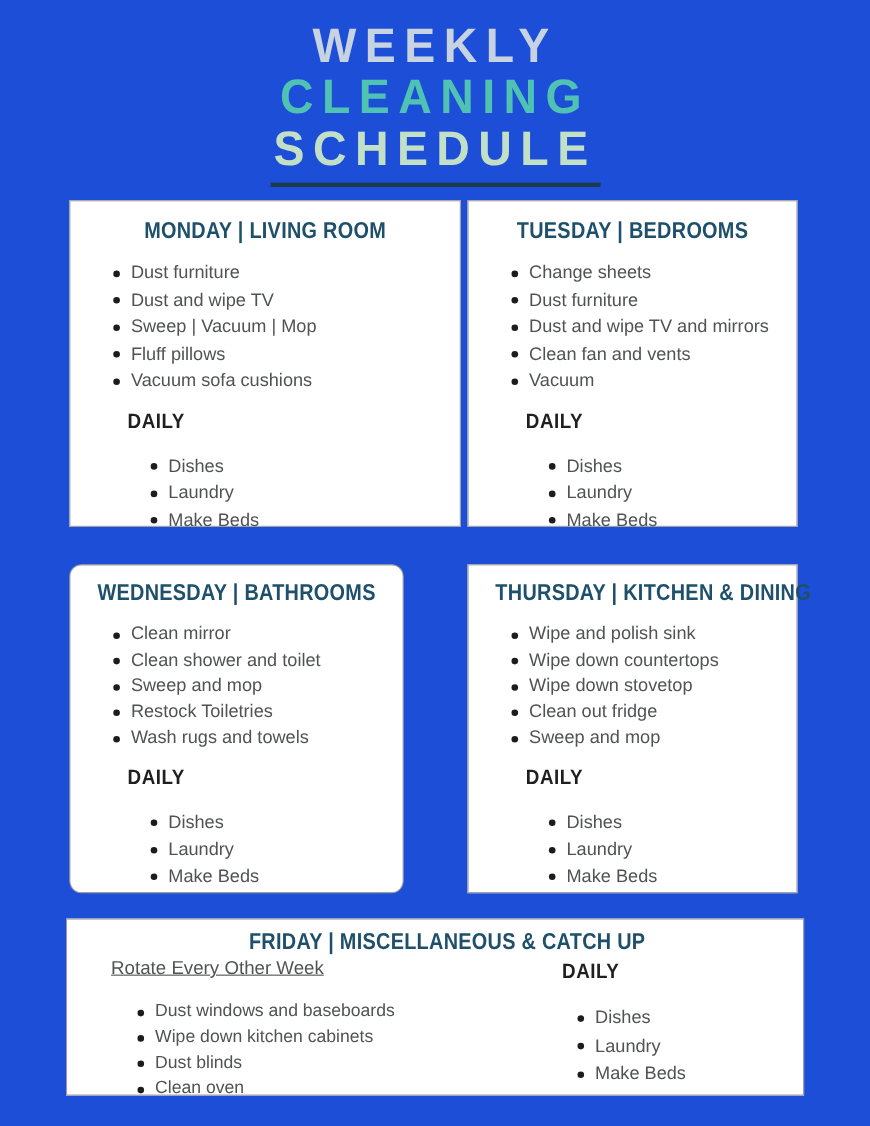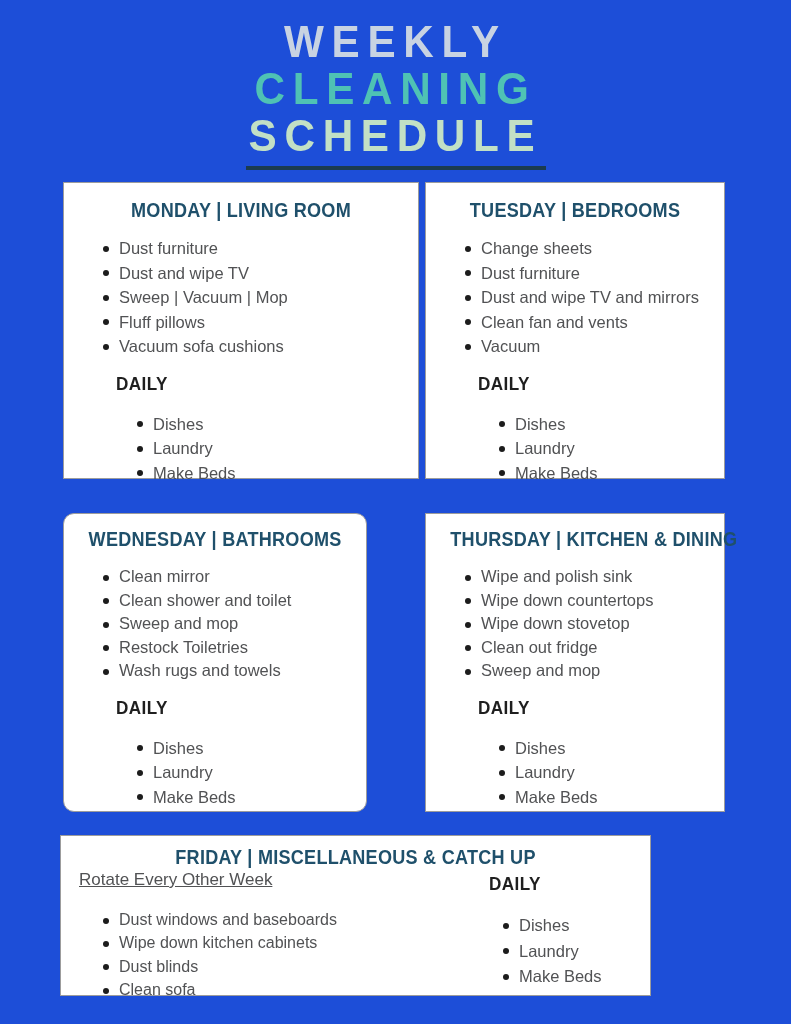--- a/index.html
+++ b/index.html
@@ -26,21 +26,21 @@
 
   
   .card{
     position:absolute; box-sizing:border-box;
     border:1.5px solid var(--card-border); background:#fff;
   }
   .card-monday   {left:63px;  top:182px; width:356px; height:297px;}
   .card-tuesday  {left:425px; top:182px; width:300px; height:297px;}
   .card-wednesday{left:63px;  top:513px; width:304px; height:299px;border-radius:11px;}
   .card-thursday {left:425px; top:513px; width:300px; height:299px;}
-  .card-friday   {left:60px;  top:835px; width:591px; height:161px;}
+  .card-friday   {left:60px;  top:835px; width:671px; height:161px;padding-left:22px;}
 
   .day-heading{
     text-align:center; margin:15px 4px 7px; font-size:21px; font-weight:bold;
     color:var(--day-heading); transform:scaleX(.86); transform-origin:center;
     white-space:nowrap; letter-spacing:.3px;
   }
   .card-wednesday .day-heading, .card-thursday .day-heading{margin-top:13px;}
 
   ul.tasks{list-style:none; margin:14px; padding:0 4px 0 25px;
     font-size:16.5px; color:var(--body-text);}
@@ -164,21 +164,21 @@
 
   <section class="card card-friday">
     <h2 class="day-heading">FRIDAY | MISCELLANEOUS &amp; CATCH UP</h2>
     <div class="friday-cols">
       <div class="fri-left">
         <span class="rotate-heading">Rotate Every Other Week</span>
         <ul class="tasks">
             <li>Dust windows and baseboards</li>
             <li>Wipe down kitchen cabinets</li>
             <li>Dust blinds</li>
-            <li>Clean sofa</li>
+            <li>Clean oven</li>
           </ul>
       </div>
       <div class="fri-right">
         <h3 class="daily-heading">DAILY</h3>
         <ul class="tasks">
             <li>Dishes</li>
             <li>Laundry</li>
             <li>Make Beds</li>
           </ul>
       </div>

